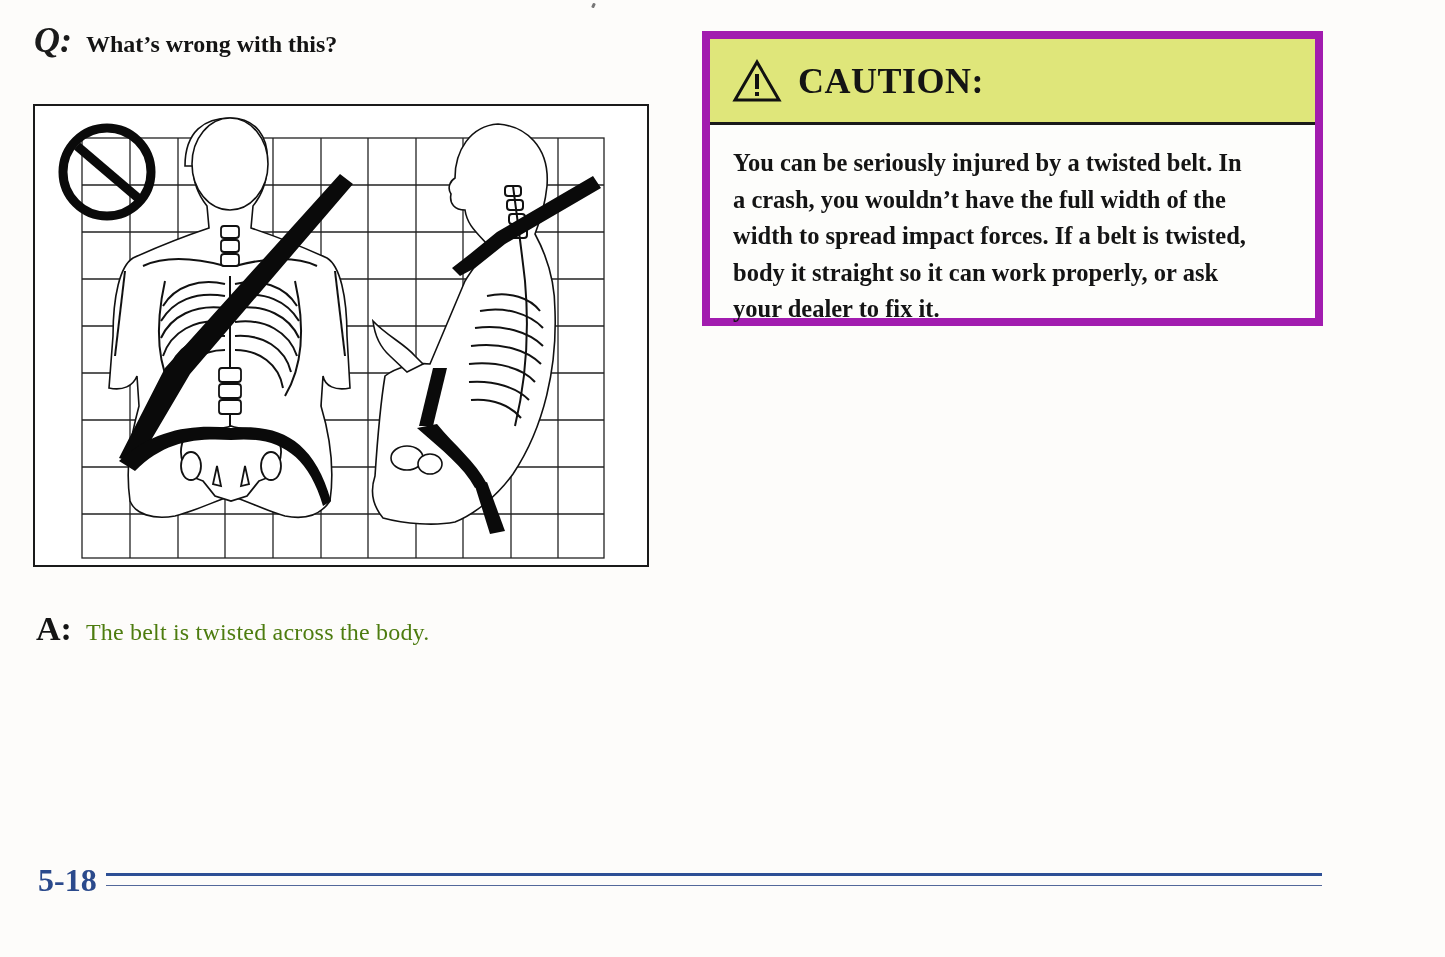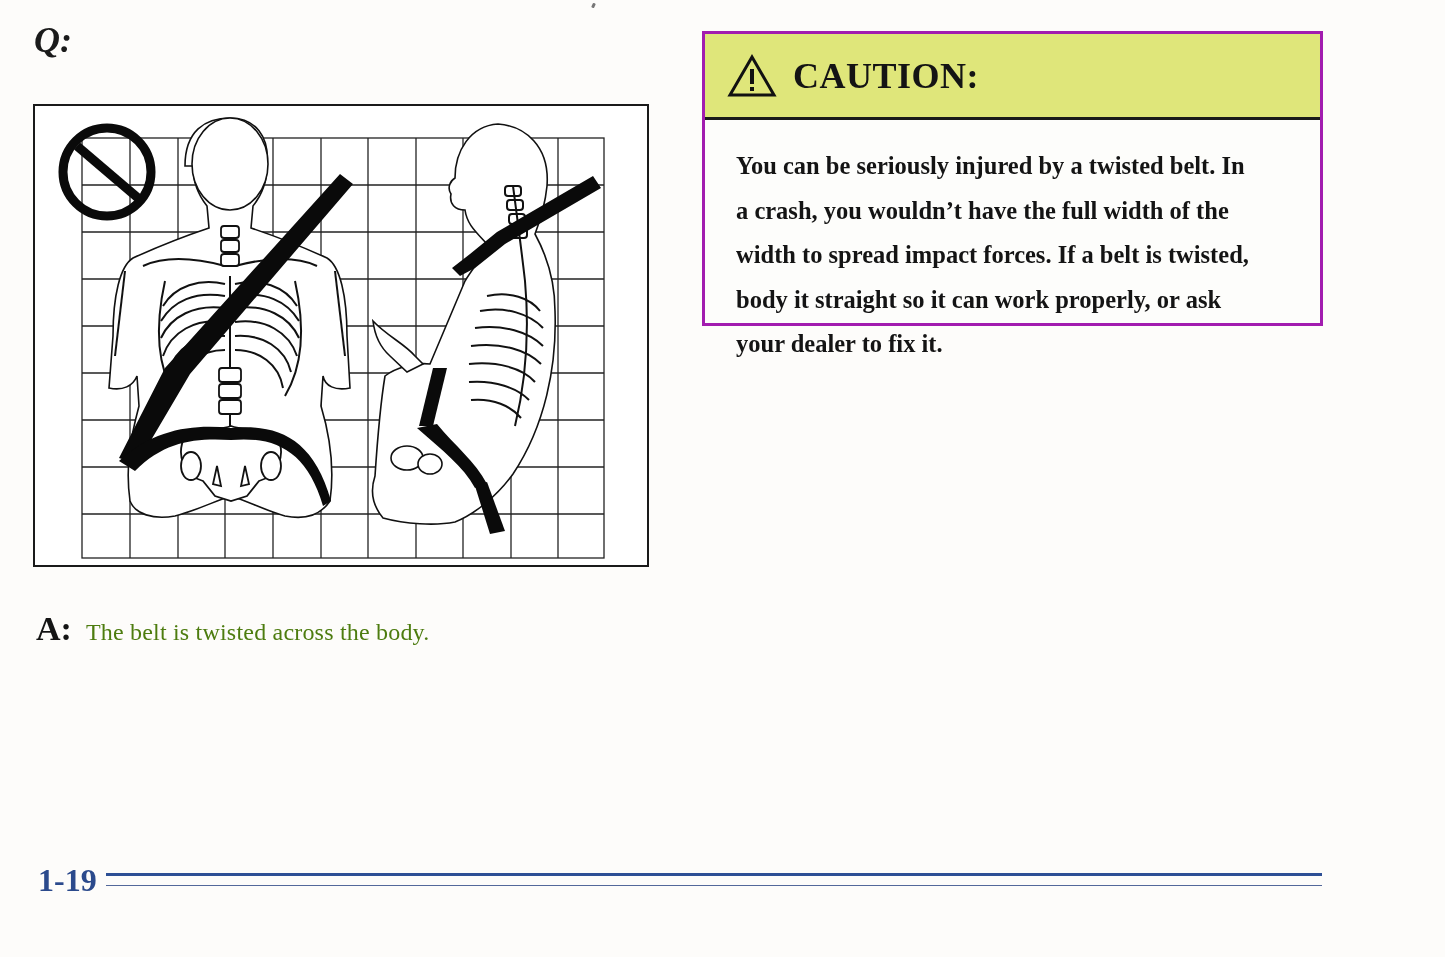--- a/index.html
+++ b/index.html
@@ -18,45 +18,46 @@
     border: 2px solid #1a1a1a; background: #ffffff; box-sizing: border-box;
   }
   .figure svg { position: absolute; left: 0; top: 0; }
 
   .a-line { position: absolute; left: 36px; top: 612px; display: flex; align-items: baseline; }
   .a-letter { font-weight: bold; font-size: 34px; margin-right: 14px; line-height: 1; }
   .a-text { font-size: 24px; color: #4d7c0f; letter-spacing: 0.2px; }
 
   .caution {
     position: absolute; left: 702px; top: 31px; width: 621px; height: 295px;
-    border: 3px solid #a21caf; box-sizing: border-box; background: #fdfdfb;
+    border: 8px solid #a21caf; box-sizing: border-box; background: #fdfdfb;
   }
   .caution-header {
     height: 86px; background: #dfe67a; border-bottom: 3px solid #1a1a1a;
     display: flex; align-items: center; padding-left: 22px; box-sizing: border-box;
   }
   .caution-title { font-weight: bold; font-size: 36px; margin-left: 16px; letter-spacing: 0.5px; }
   .caution-body {
     padding: 18px 20px 0 19px; font-weight: bold; font-size: 24.5px; line-height: 32.5px;
   }
-  .caution-body p { margin: 12px; white-space: nowrap; }
+  .caution-body p { margin: 4px; white-space: nowrap; }
 
   .footer { position: absolute; left: 38px; top: 862px; width: 1285px; height: 40px; }
   .page-num { position: absolute; left: 0; top: 0; font-weight: bold; font-size: 32px; color: #2b4a8c; }
   .rule-thick { position: absolute; left: 68px; top: 11px; width: 1216px; height: 3px; background: #2d4f95; }
   .rule-thin { position: absolute; left: 68px; top: 23px; width: 1216px; height: 1px; background: #53689a; }
   .speck { position: absolute; left: 592px; top: 3px; width: 3px; height: 5px; background: #777; transform: rotate(25deg); border-radius: 1px; }
 </style>
 </head>
 <body>
 
 <div class="speck"></div>
 
 <div class="q-line">
   <span class="q-letter">Q:</span>
+  <span class="q-text">What’s wrong with this?</span>
 </div>
 
 <div class="figure">
   <svg width="612" height="459" viewBox="0 0 612 459" xmlns="http://www.w3.org/2000/svg">
 
     <g stroke="#222" stroke-width="1.3" fill="none">
       <rect x="47" y="32" width="522" height="420"></rect>
       <line x1="95" y1="32" x2="95" y2="452"></line>
       <line x1="143" y1="32" x2="143" y2="452"></line>
       <line x1="190" y1="32" x2="190" y2="452"></line>
@@ -177,16 +178,16 @@
   <div class="caution-body">
     <p>You can be seriously injured by a twisted belt. In</p>
     <p>a crash, you wouldn’t have the full width of the</p>
     <p>width to spread impact forces. If a belt is twisted,</p>
     <p>body it straight so it can work properly, or ask</p>
     <p>your dealer to fix it.</p>
   </div>
 </div>
 
 <div class="footer">
-  <span class="page-num">1-19</span>
+  <span class="page-num">5-18</span>
   <div class="rule-thick"></div>
   <div class="rule-thin"></div>
 </div>
 
 </body></html>

